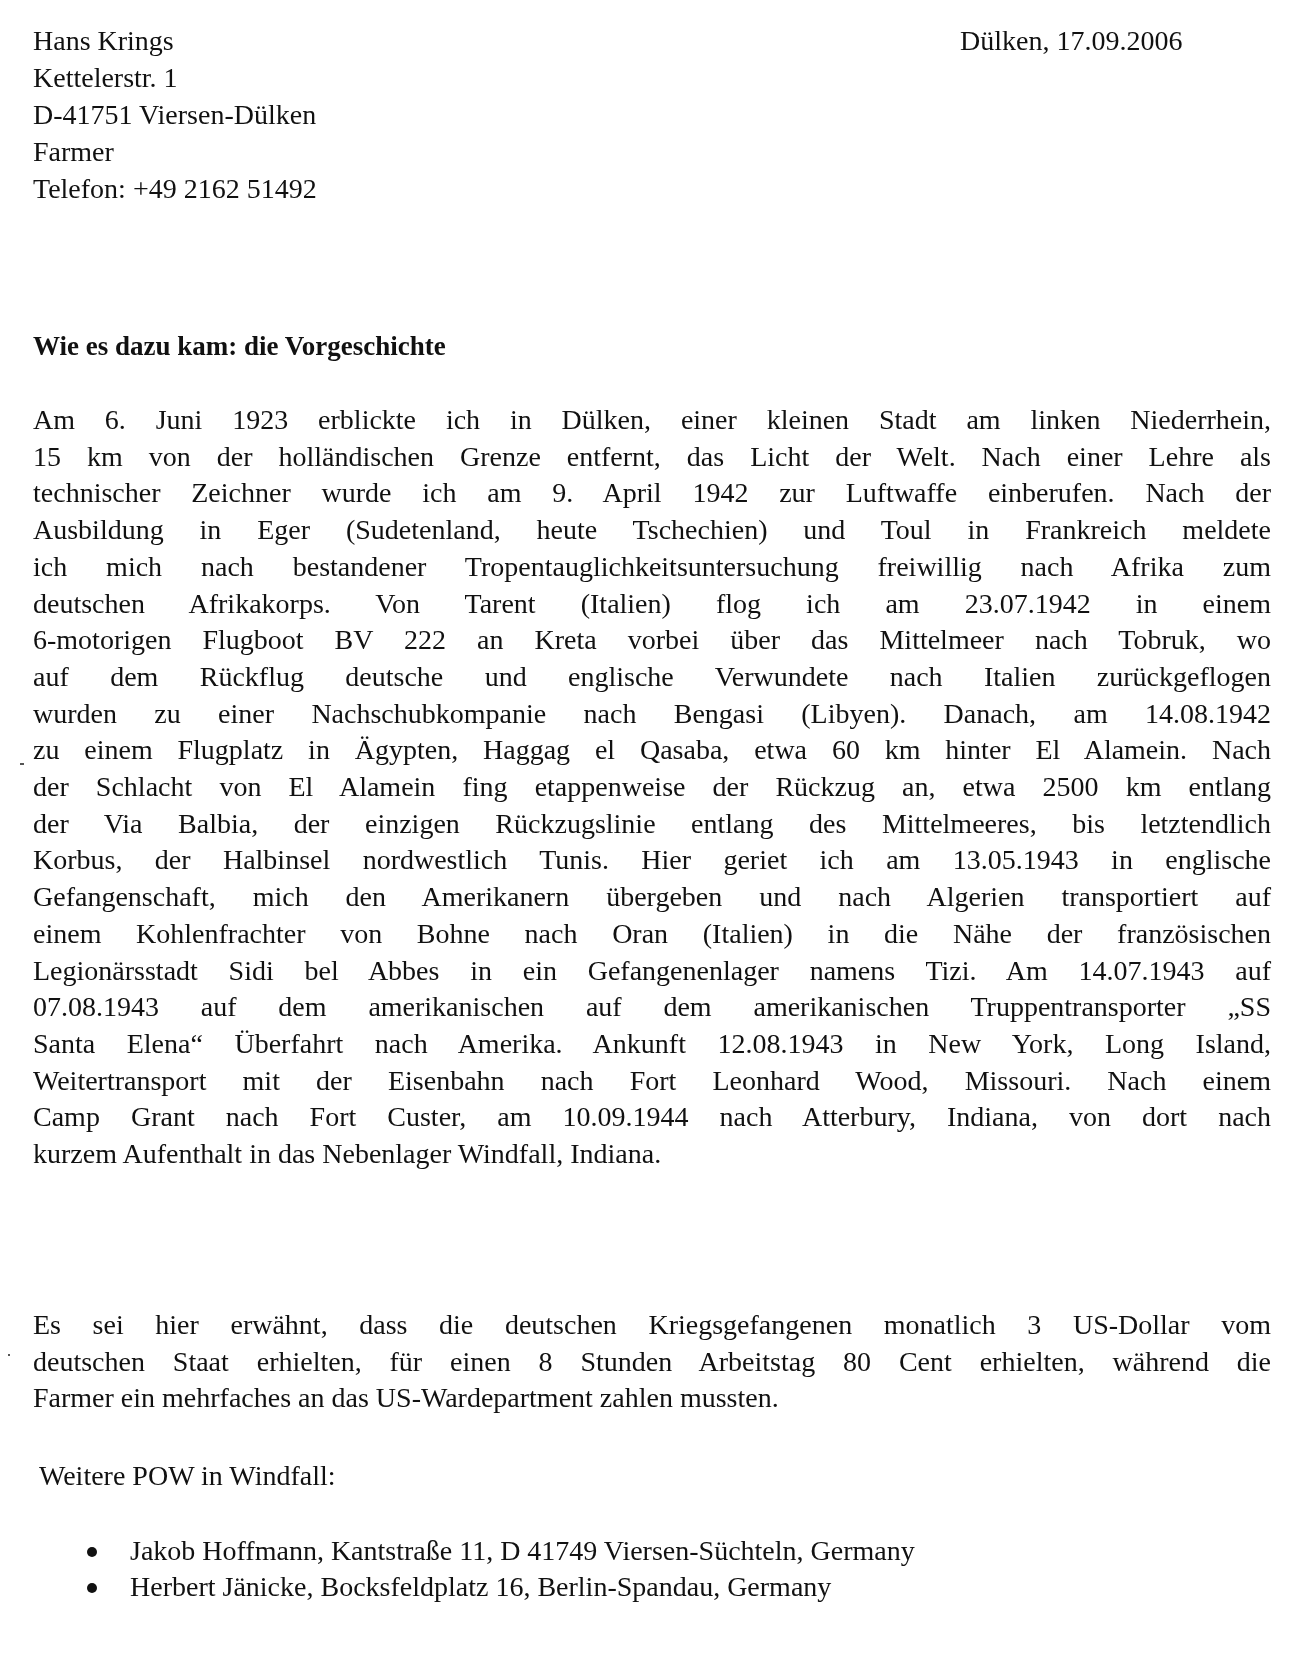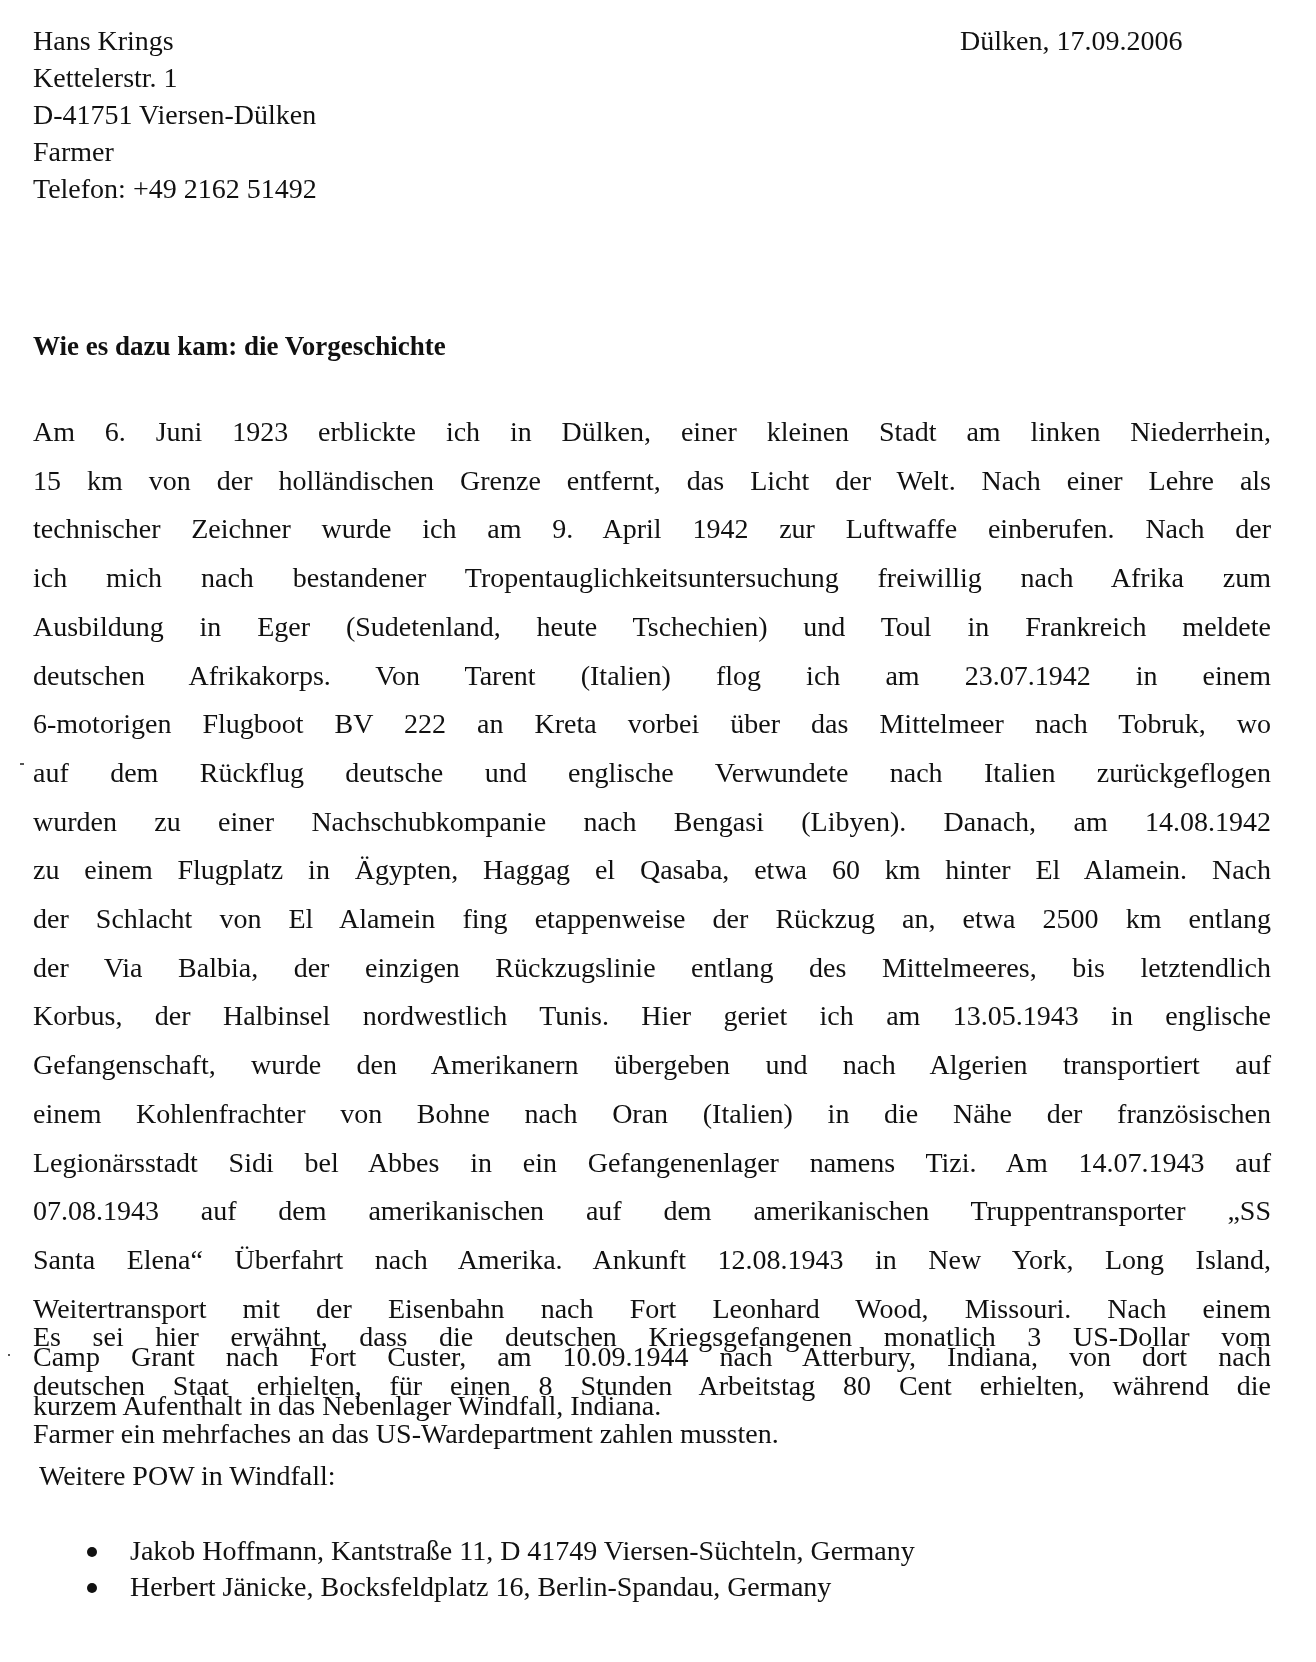--- a/index.html
+++ b/index.html
@@ -54,21 +54,20 @@
       text-align: justify;
     }
     .para-1 { top: 402px; }
     .para-2 { top: 1307px; }
     .body-text .line {
       display: block;
       text-align: justify;
       text-align-last: justify;
       white-space: nowrap;
       overflow: visible;
-      margin-top: 12px;
     }
     .body-text .line.last {
       text-align-last: left;
     }
     .pow-label {
       position: absolute;
       left: 39px;
       top: 1458px;
       font-size: 28px;
       line-height: 36px;
@@ -119,31 +118,31 @@
   </div>
 
   <div class="date-place">Dülken, 17.09.2006</div>
 
   <div class="heading">Wie es dazu kam: die Vorgeschichte</div>
 
   <div class="body-text para-1">
     <span class="line">Am 6. Juni 1923 erblickte ich in Dülken, einer kleinen Stadt am linken Niederrhein,</span>
     <span class="line">15 km von der holländischen Grenze entfernt, das Licht der Welt. Nach einer Lehre als</span>
     <span class="line">technischer Zeichner wurde ich am 9. April 1942 zur Luftwaffe einberufen. Nach der</span>
+    <span class="line">Ausbildung in Eger (Sudetenland, heute Tschechien) und Toul in Frankreich meldete</span>
     <span class="line">ich mich nach bestandener Tropentauglichkeitsuntersuchung freiwillig nach Afrika zum</span>
-    <span class="line">Ausbildung in Eger (Sudetenland, heute Tschechien) und Toul in Frankreich meldete</span>
     <span class="line">deutschen Afrikakorps. Von Tarent (Italien) flog ich am 23.07.1942 in einem</span>
     <span class="line">6-motorigen Flugboot BV 222 an Kreta vorbei über das Mittelmeer nach Tobruk, wo</span>
     <span class="line">auf dem Rückflug deutsche und englische Verwundete nach Italien zurückgeflogen</span>
     <span class="line">wurden zu einer Nachschubkompanie nach Bengasi (Libyen). Danach, am 14.08.1942</span>
     <span class="line">zu einem Flugplatz in Ägypten, Haggag el Qasaba, etwa 60 km hinter El Alamein. Nach</span>
     <span class="line">der Schlacht von El Alamein fing etappenweise der Rückzug an, etwa 2500 km entlang</span>
     <span class="line">der Via Balbia, der einzigen Rückzugslinie entlang des Mittelmeeres, bis letztendlich</span>
     <span class="line">Korbus, der Halbinsel nordwestlich Tunis. Hier geriet ich am 13.05.1943 in englische</span>
-    <span class="line">Gefangenschaft, wurde den Amerikanern übergeben und nach Algerien transportiert auf</span>
+    <span class="line">Gefangenschaft, mich den Amerikanern übergeben und nach Algerien transportiert auf</span>
     <span class="line">einem Kohlenfrachter von Bohne nach Oran (Italien) in die Nähe der französischen</span>
     <span class="line">Legionärsstadt Sidi bel Abbes in ein Gefangenenlager namens Tizi. Am 14.07.1943 auf</span>
     <span class="line">07.08.1943 auf dem amerikanischen auf dem amerikanischen Truppentransporter „SS</span>
     <span class="line">Santa Elena“ Überfahrt nach Amerika. Ankunft 12.08.1943 in New York, Long Island,</span>
     <span class="line">Weitertransport mit der Eisenbahn nach Fort Leonhard Wood, Missouri. Nach einem</span>
     <span class="line">Camp Grant nach Fort Custer, am 10.09.1944 nach Atterbury, Indiana, von dort nach</span>
     <span class="line last">kurzem Aufenthalt in das Nebenlager Windfall, Indiana.</span>
   </div>
 
   <div class="body-text para-2">

